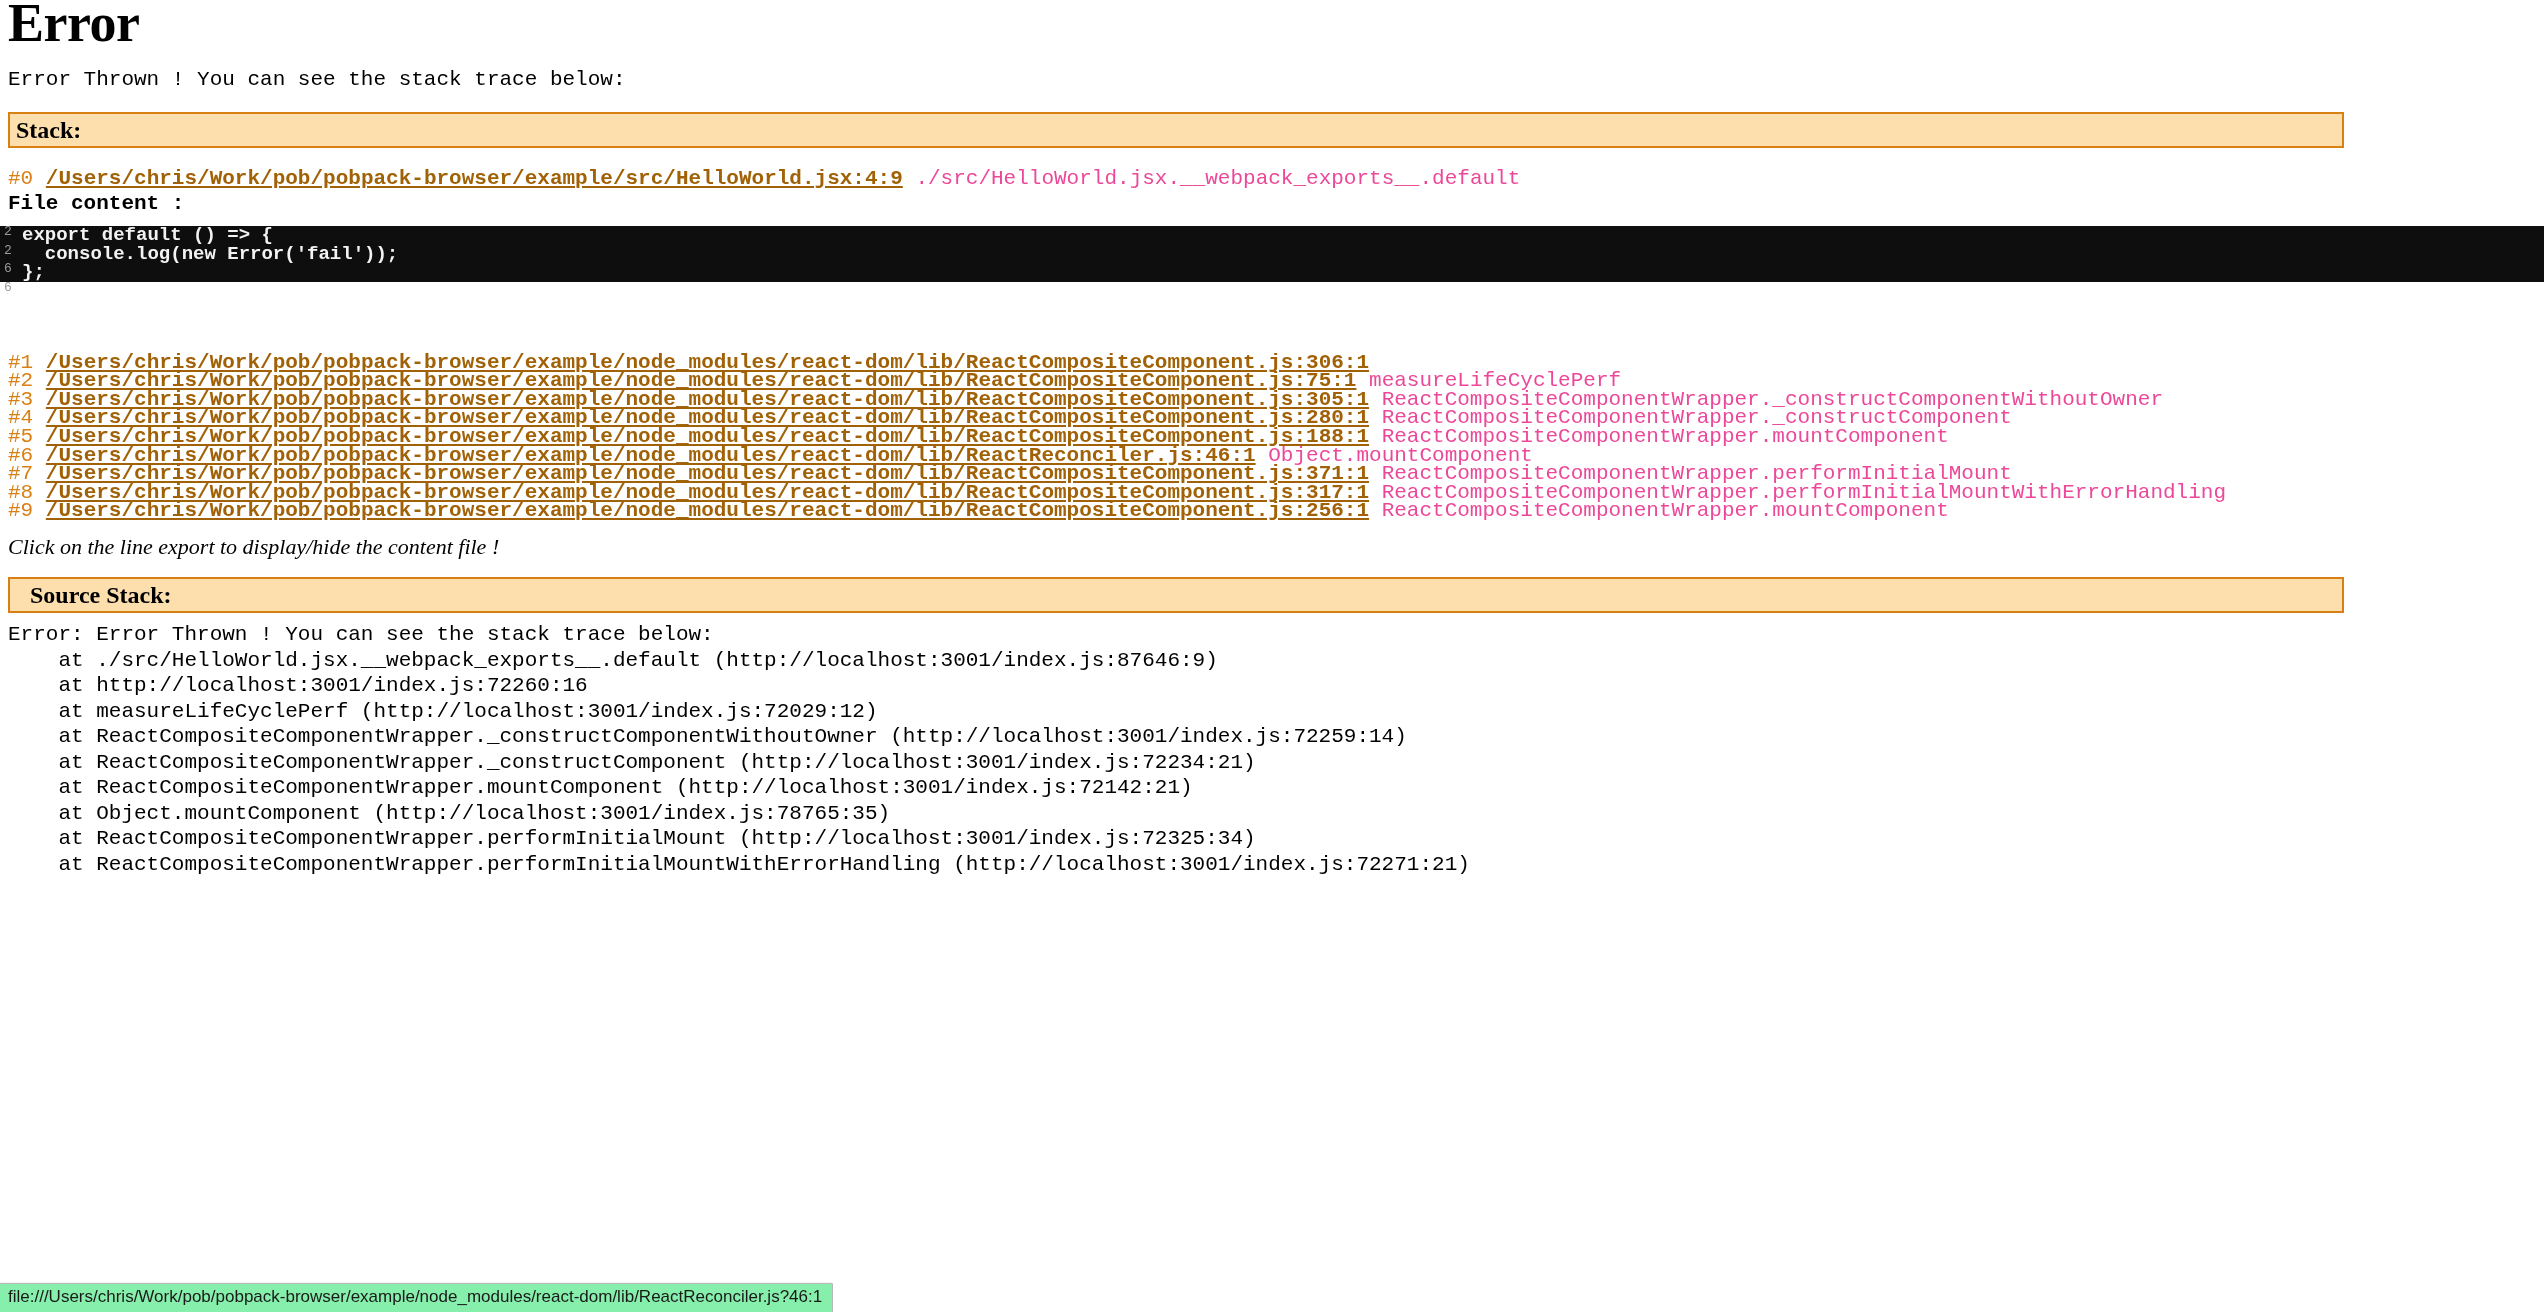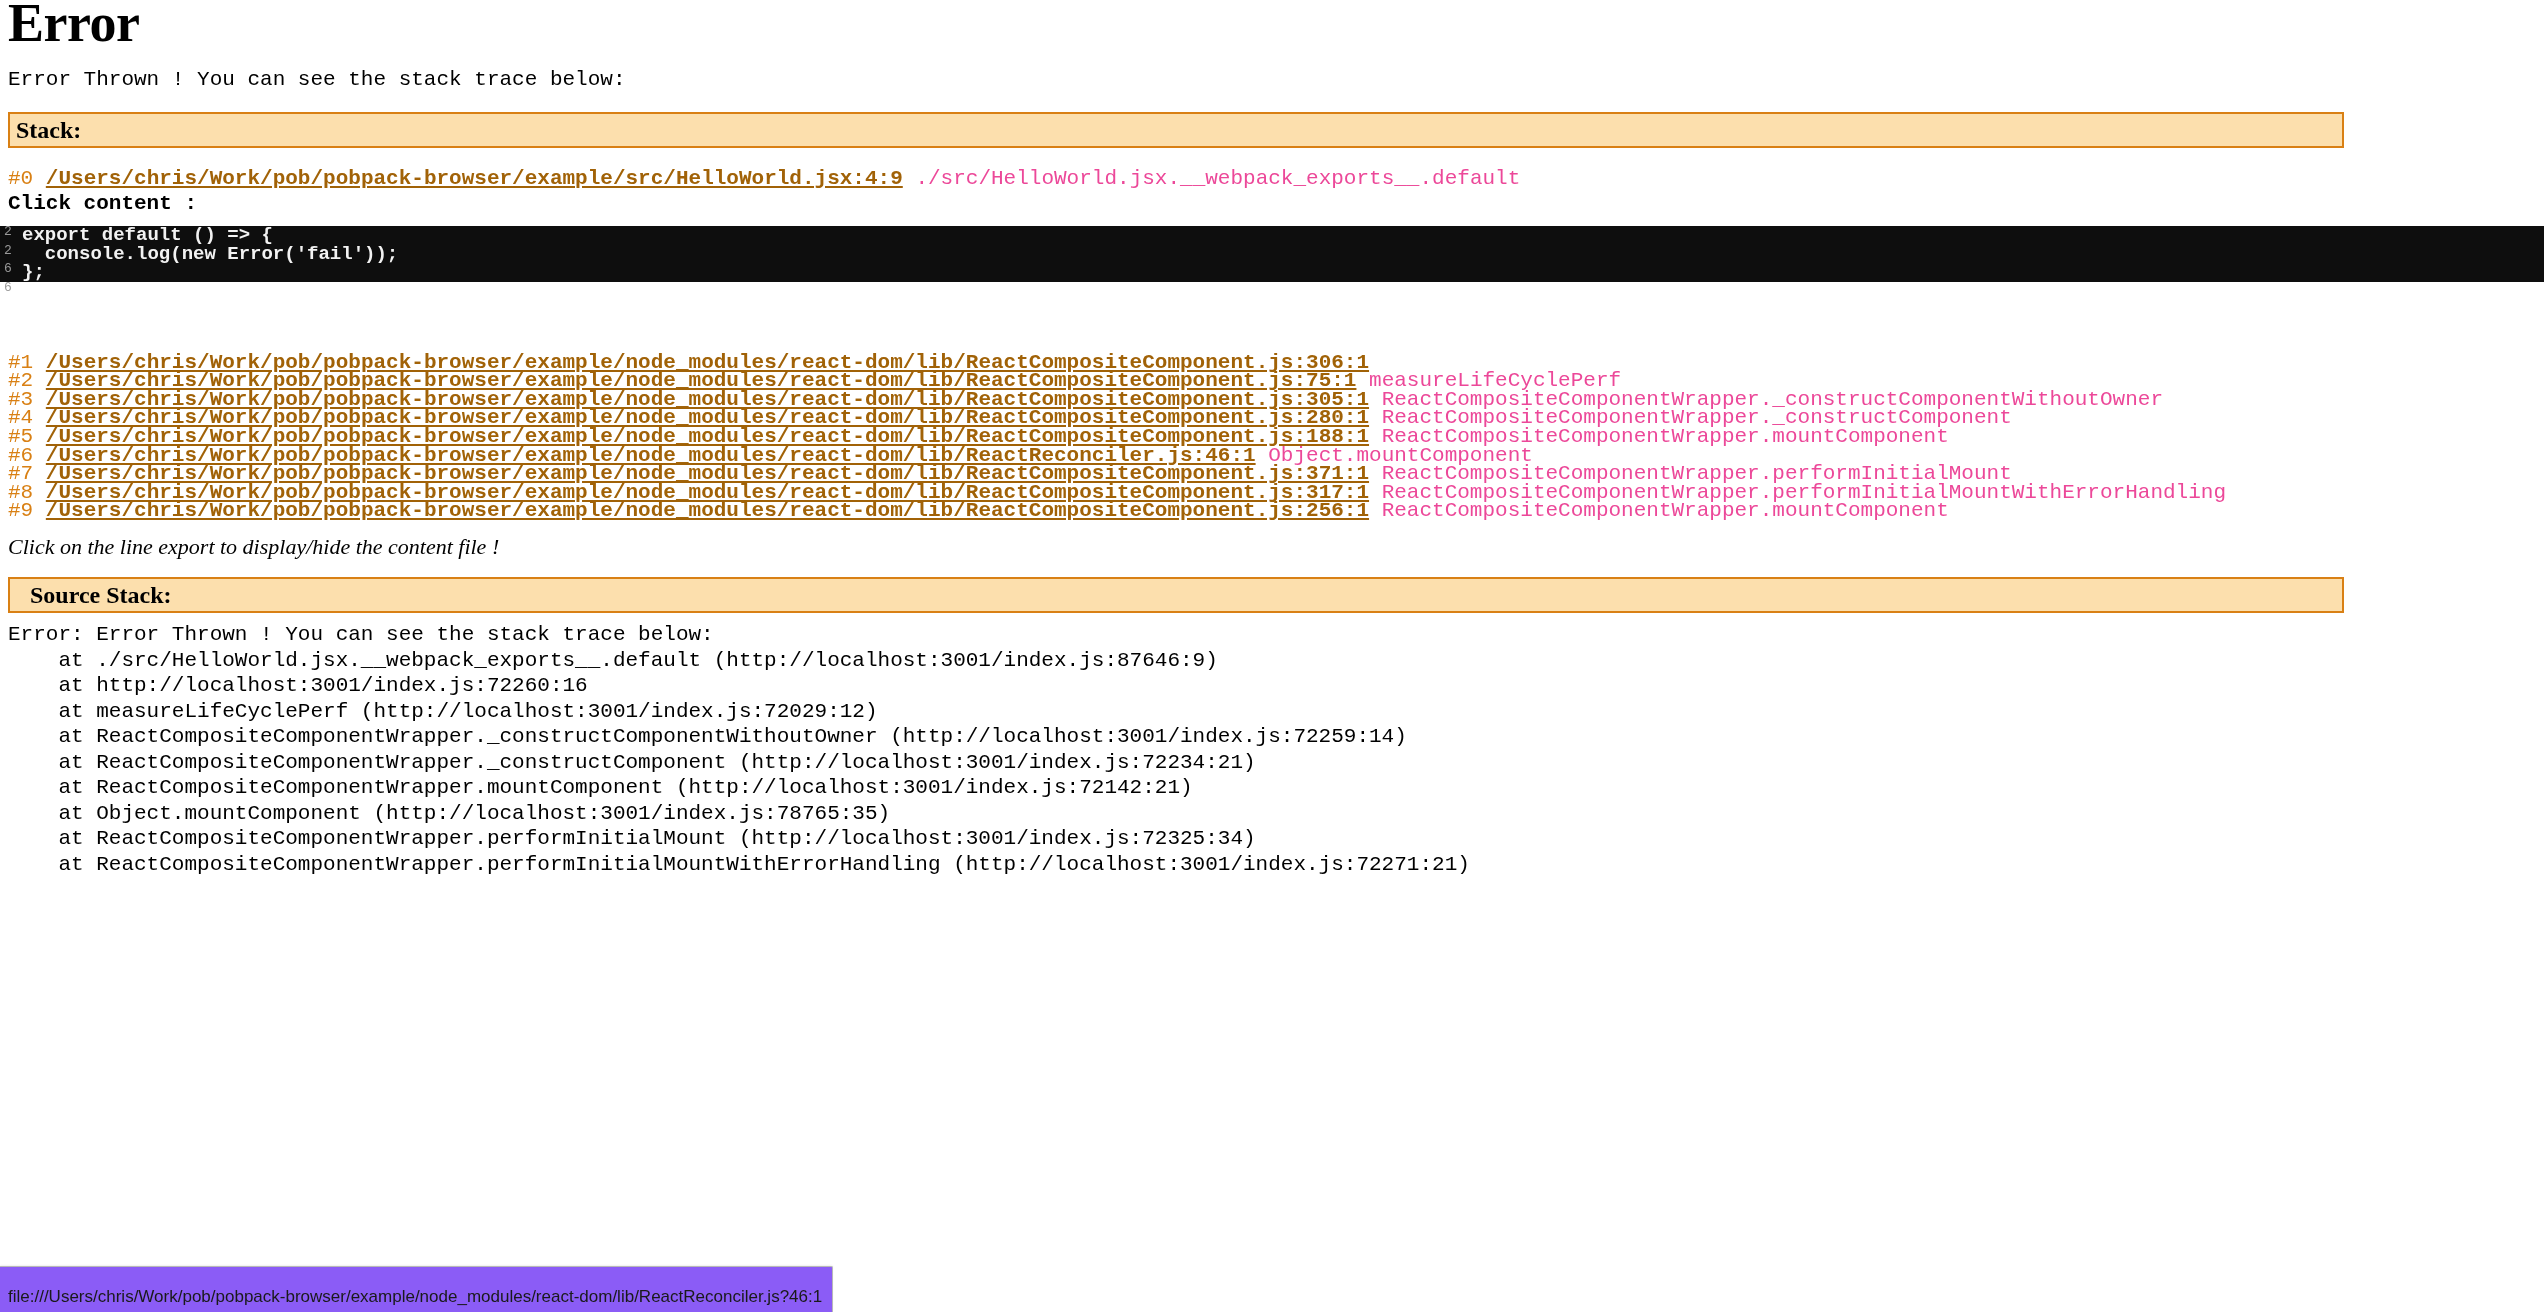--- a/index.html
+++ b/index.html
@@ -171,47 +171,47 @@
     white-space: pre;
     overflow: hidden;
   }
   .source-stack .ss-line { display: block; }
 
   
   .status-bar {
     position: absolute;
     left: 0;
     bottom: 0;
-    background: #8b5cf6;
+    background: #86efac;
     border-top: 1px solid #b8b8b8;
     border-right: 1px solid #b8b8b8;
     font-family: "Liberation Sans", "DejaVu Sans", sans-serif;
     font-size: 17px;
     color: #1a1a1a;
-    padding: 20px 10px 5px 8px;
+    padding: 3px 10px 5px 8px;
     white-space: nowrap;
     border-top-right-radius: 2px;
     box-shadow: 0 -1px 2px rgba(0,0,0,0.06);
     z-index: 50;
   }
 </style>
 </head>
 <body>
 
 <div class="page">
 
   <h1 class="page-title">Error</h1>
 
   <div class="intro-msg">Error Thrown ! You can see the stack trace below:</div>
 
   <div class="section-bar" id="stack-bar">Stack:</div>
 
   <div class="frame-row" id="frame-0"><span class="frame-idx">#0</span> <span class="frame-link">/Users/chris/Work/pob/pobpack-browser/example/src/HelloWorld.jsx:4:9</span> <span class="frame-fn">./src/HelloWorld.jsx.__webpack_exports__.default</span></div>
 
-  <div class="file-content-label">Click content :</div>
+  <div class="file-content-label">File content :</div>
 
   <div class="code-block" id="code-block">
       <span class="code-line"><span class="lineno">2</span><span class="codetext">export default () =&gt; {</span></span>
       <span class="code-line"><span class="lineno">2</span><span class="codetext">  console.log(new Error('fail'));</span></span>
       <span class="code-line"><span class="lineno">6</span><span class="codetext">};</span></span>
       <span class="code-line outside"><span class="lineno">6</span><span class="codetext"></span></span>
     </div>
 
   <div id="frames-rest">
       <div class="frame-row" style="top: 349.562px;"><span class="frame-idx">#1</span> <span class="frame-link">/Users/chris/Work/pob/pobpack-browser/example/node_modules/react-dom/lib/ReactCompositeComponent.js:306:1</span> <span class="frame-fn"></span></div>

